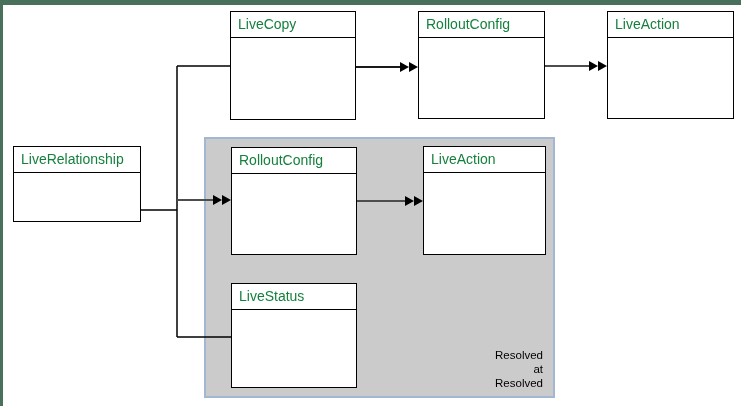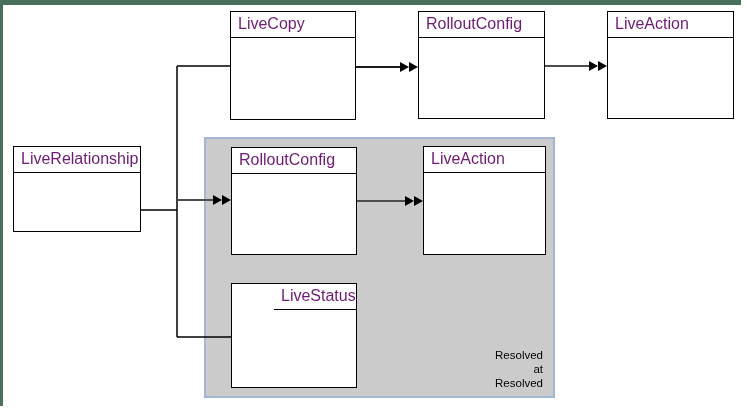--- a/index.html
+++ b/index.html
@@ -19,32 +19,32 @@
   }
   .runtime-label{
     right:10px;bottom:6px;text-align:right;font-size:11.5px;line-height:14px;color:#000;
     position:absolute;
   }
   .node{
     position:absolute;background:#ffffff;border:1.5px solid #000;box-sizing:border-box;
   }
   .node-header{
     height:26px;border-bottom:1.5px solid #000;box-sizing:border-box;
-    font-size:16px;line-height:24px;padding-left:7px;color:#701a75;
+    font-size:14px;line-height:24px;padding-left:7px;color:#15803d;
     white-space:nowrap;overflow:hidden;
   }
   .node-body{flex:1;}
   
   .n-livecopy          {left:230px;top:11px; width:126px;height:109px;}
   .n-rollout-top       {left:418px;top:11px; width:127px;height:108px;}
   .n-liveaction-top    {left:607px;top:11px; width:127px;height:108px;}
-  .n-liverelationship  {left:13px; top:146px;width:128px;height:86px;}
+  .n-liverelationship  {left:13px; top:146px;width:128px;height:76px;}
   .n-rollout-runtime   {left:231px;top:147px;width:126px;height:108px;}
   .n-liveaction-runtime{left:423px;top:146px;width:123px;height:109px;}
-  .n-livestatus        {left:231px;top:283px;width:126px;height:105px;padding-left:42px;}
+  .n-livestatus        {left:231px;top:283px;width:126px;height:105px;}
 </style>
 </head>
 <body>
 
 <div class="canvas">
 
   <div class="frame-top"></div>
   <div class="frame-left"></div>
 
   <div class="runtime-group">

